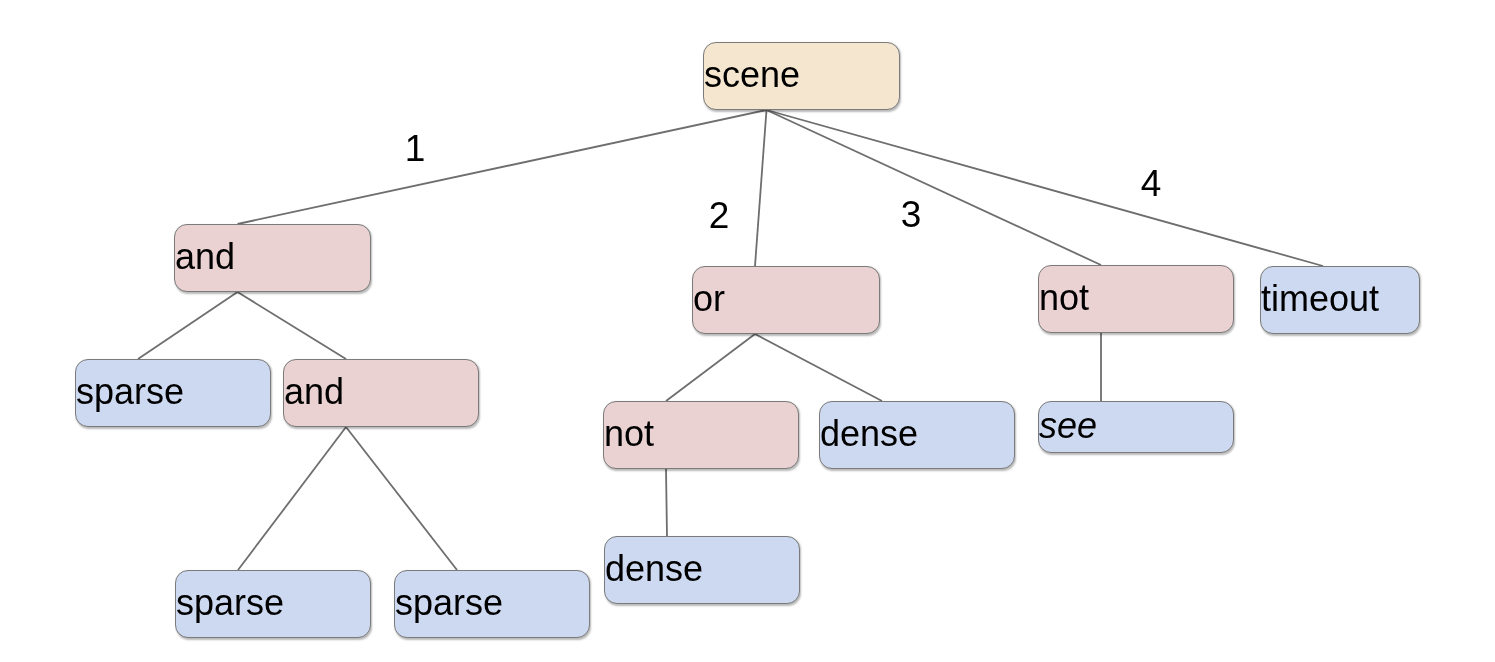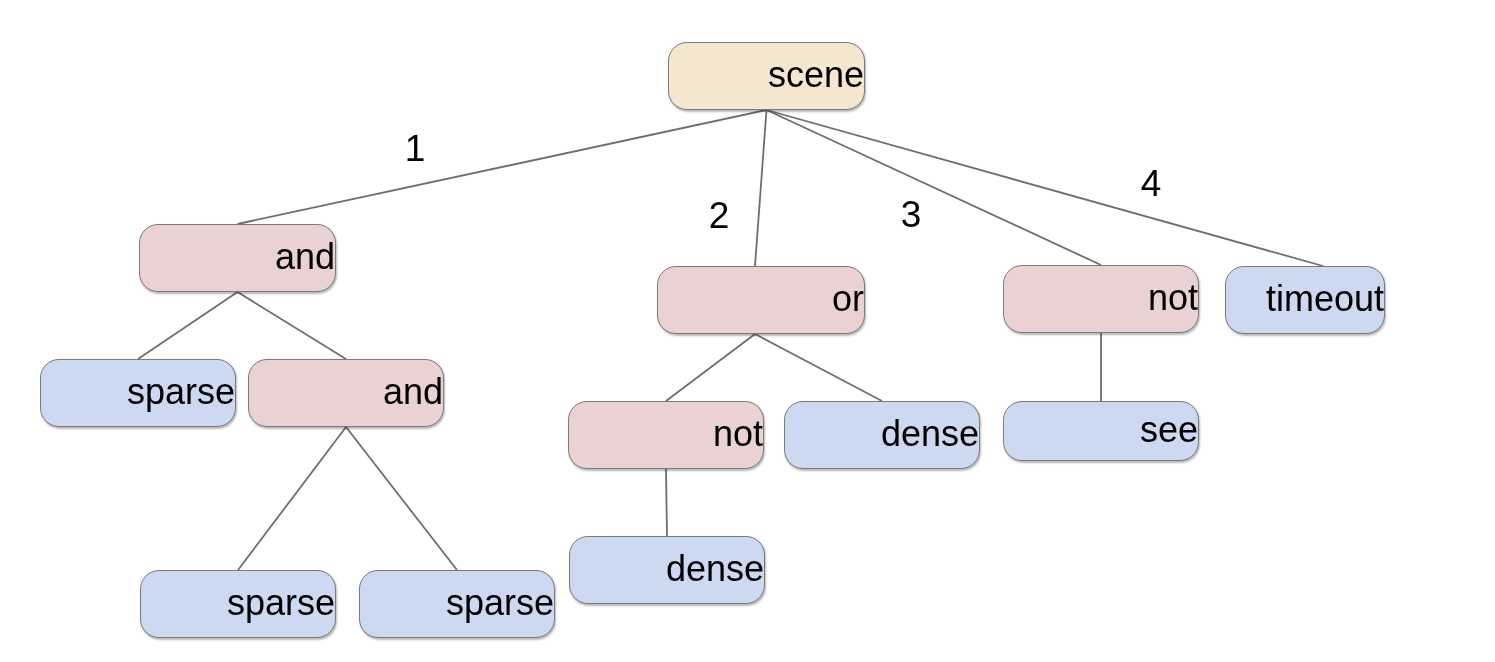--- a/index.html
+++ b/index.html
@@ -21,26 +21,27 @@
     top: 0;
     width: 1495px;
     height: 662px;
     z-index: 1;
   }
   .node {
     position: absolute;
     z-index: 2;
     display: flex;
     align-items: center;
-    justify-content: flex-end;
+    justify-content: flex-start;
     border: 1.6px solid var(--border-color, #7b7b7b);
-    border-radius: 19px;
+    border-radius: 13px;
     box-sizing: border-box;
     box-shadow: 1px 1.5px 2px rgba(0,0,0,0.28);
     cursor: default;
+    margin-left: 35px;
   }
   .node.root     { background: var(--root-fill, #f5e7cf); }
   .node.operator { background: var(--operator-fill, #ebd2d2); }
   .node.leaf     { background: var(--leaf-fill, #cdd9f0); }
   .node-label {
     font-size: 36px;
     line-height: 1;
     color: var(--text-color, #000000);
     transform: translateY(-1px);
     white-space: nowrap;
@@ -75,42 +76,42 @@
 <div class="edge-label" style="left: 415px; top: 148px;">1</div>
     <div class="edge-label" style="left: 719px; top: 215px;">2</div>
     <div class="edge-label" style="left: 911px; top: 214px;">3</div>
     <div class="edge-label" style="left: 1151px; top: 183px;">4</div>
     <div class="node root" style="left: 668px; top: 42px; width: 197px; height: 68px;">
       <span class="node-label">scene</span>
     </div>
     <div class="node operator" style="left: 139px; top: 224px; width: 197px; height: 68px;">
       <span class="node-label">and</span>
     </div>
-    <div class="node operator" style="left: 657px; top: 266px; width: 208px; height: 68px;">
+    <div class="node operator" style="left: 657px; top: 266px; width: 188px; height: 68px;">
       <span class="node-label">or</span>
     </div>
     <div class="node operator" style="left: 1003px; top: 265px; width: 196px; height: 68px;">
       <span class="node-label">not</span>
     </div>
     <div class="node leaf" style="left: 1225px; top: 266px; width: 160px; height: 68px;">
       <span class="node-label">timeout</span>
     </div>
     <div class="node leaf" style="left: 40px; top: 359px; width: 196px; height: 68px;">
       <span class="node-label">sparse</span>
     </div>
     <div class="node operator" style="left: 248px; top: 359px; width: 196px; height: 68px;">
       <span class="node-label">and</span>
     </div>
     <div class="node operator" style="left: 568px; top: 401px; width: 196px; height: 68px;">
       <span class="node-label">not</span>
     </div>
     <div class="node leaf" style="left: 784px; top: 401px; width: 196px; height: 68px;">
       <span class="node-label">dense</span>
     </div>
-    <div class="node leaf" style="left: 1003px; top: 401px; width: 196px; height: 60px;">
+    <div class="node leaf" style="left: 1003px; top: 401px; width: 196px; height: 52px; font-style: italic;">
       <span class="node-label">see</span>
     </div>
     <div class="node leaf" style="left: 569px; top: 536px; width: 196px; height: 68px;">
       <span class="node-label">dense</span>
     </div>
     <div class="node leaf" style="left: 140px; top: 570px; width: 196px; height: 68px;">
       <span class="node-label">sparse</span>
     </div>
     <div class="node leaf" style="left: 359px; top: 570px; width: 196px; height: 68px;">
       <span class="node-label">sparse</span>

